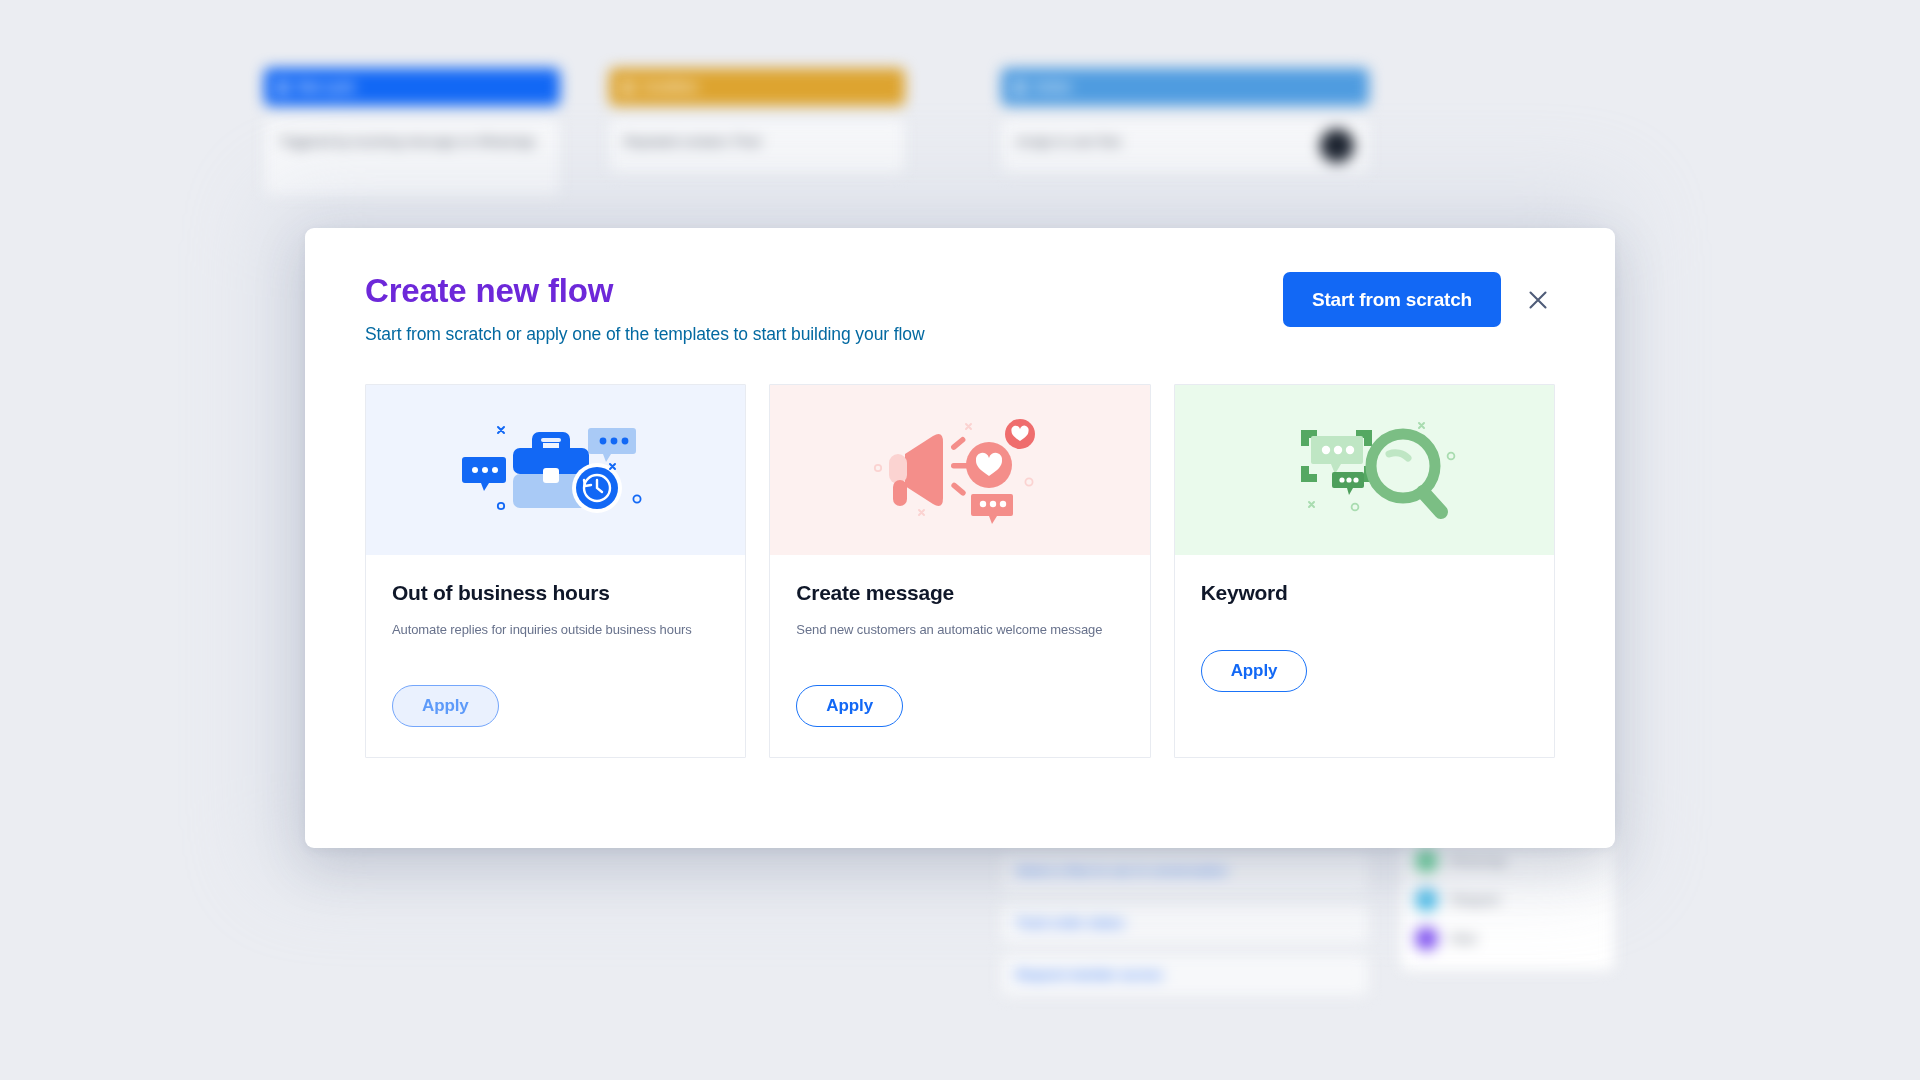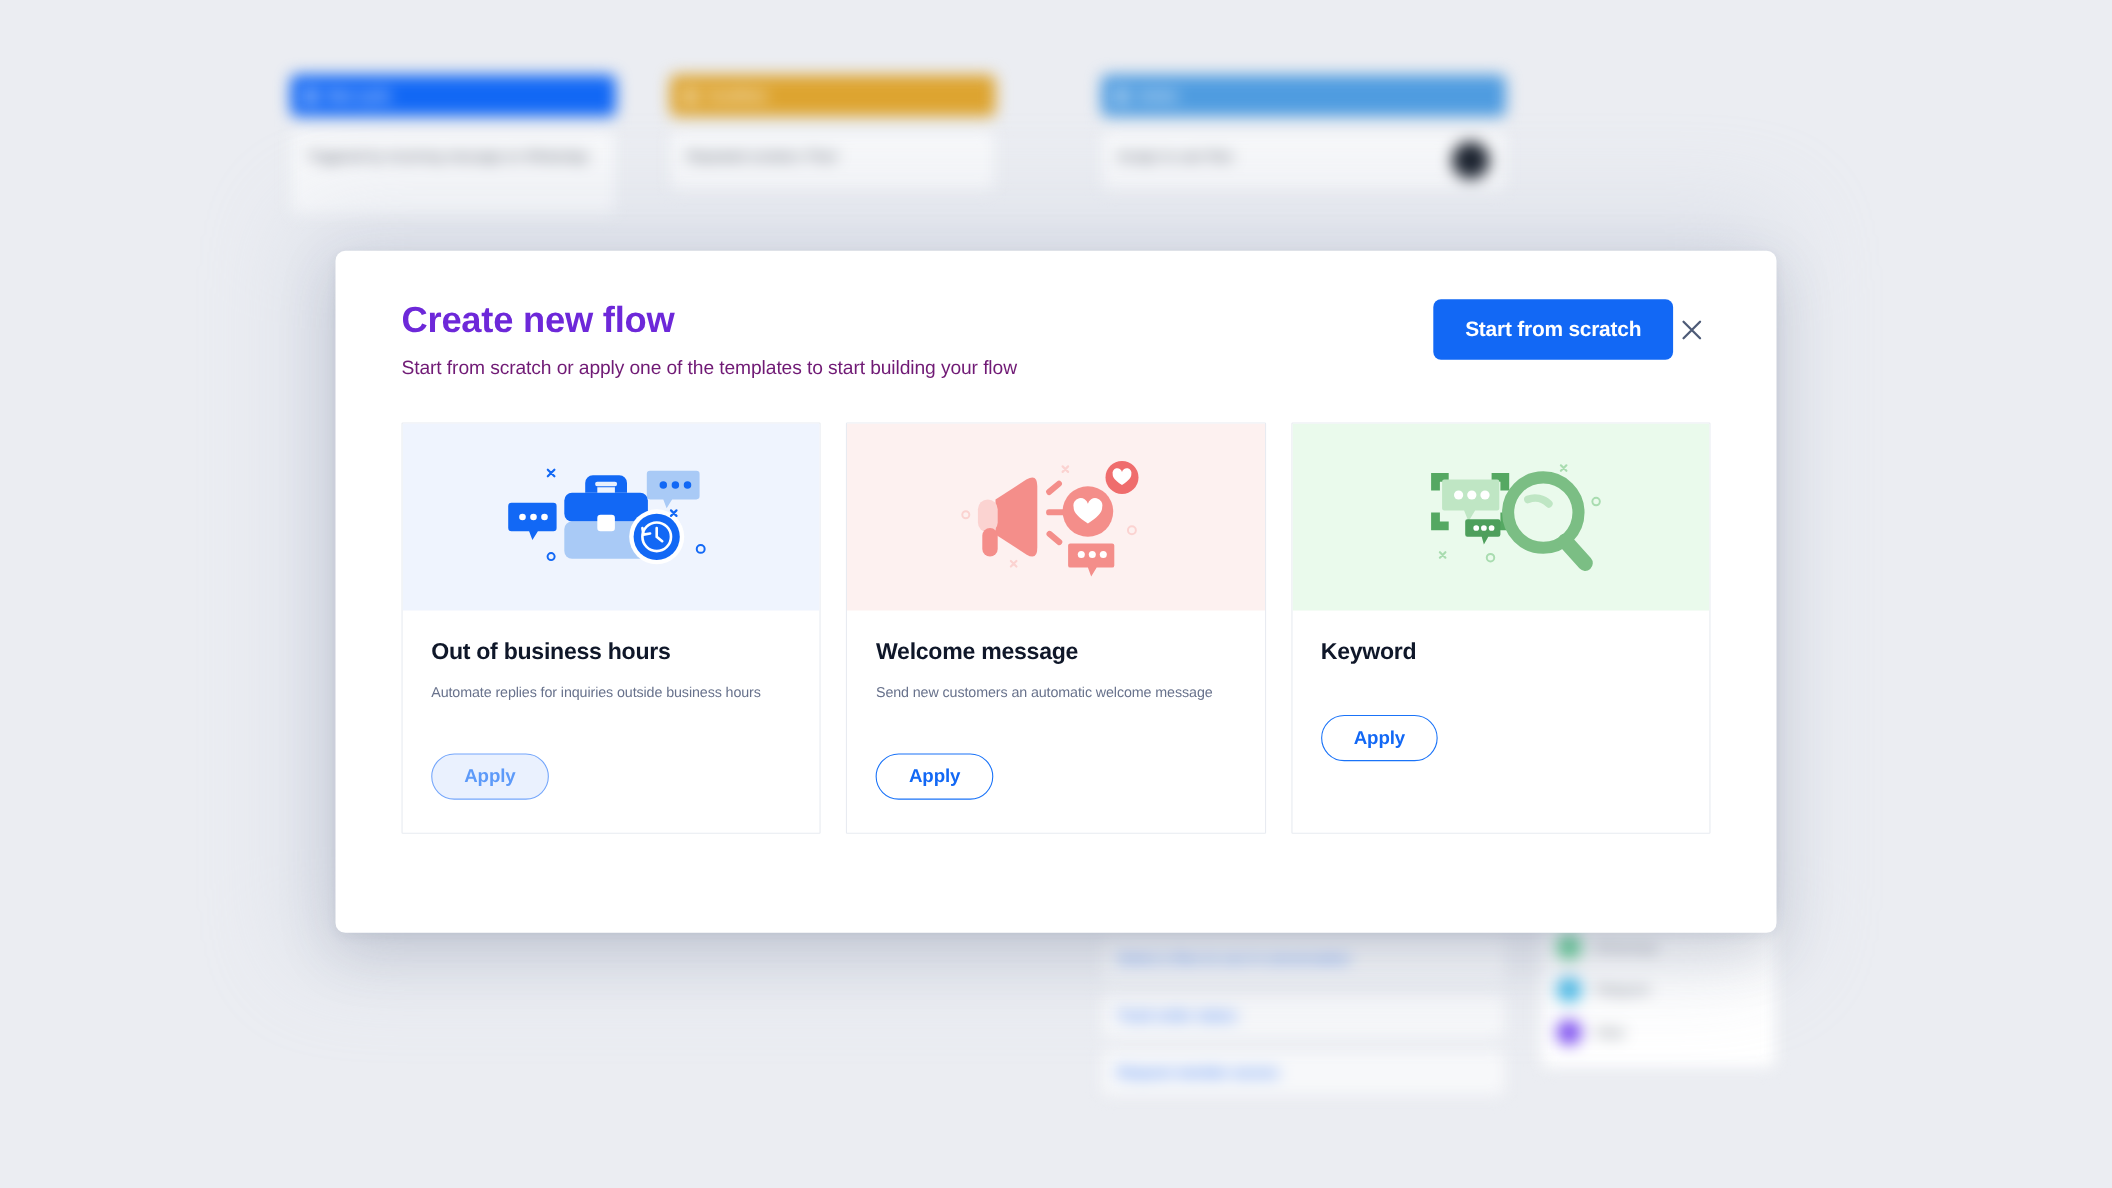--- a/index.html
+++ b/index.html
@@ -75,23 +75,23 @@
     padding: 40px 60px 0 60px;
   }
   .modal-head { display: flex; align-items: flex-start; }
   .head-text { flex: 1; padding-top: 4px; }
   .modal-title {
     font-size: 33px; font-weight: 700;
     color: #6d28d9; letter-spacing: -.2px;
   }
   .modal-sub {
     margin-top: 14px; font-size: 17.5px;
-    color: #701a75; letter-spacing: -.1px;
-  }
-  .head-actions { display: flex; align-items: center; padding-top: 4px; }
+    color: #0369a1; letter-spacing: -.1px;
+  }
+  .head-actions { display: flex; align-items: center; gap: 20px; padding-top: 4px; }
   .btn-primary {
     background: #1268f5; color: #fff;
     border: none; border-radius: 7px;
     padding: 0 29px; height: 55px;
     font-family: inherit; font-size: 19px; font-weight: 700;
     letter-spacing: -.2px; cursor: pointer; white-space: nowrap;
   }
   .btn-close {
     width: 34px; height: 34px; background: none; border: none;
     cursor: pointer; display: flex; align-items: center; justify-content: center;
@@ -270,21 +270,21 @@
               <circle cx="138" cy="94" r="3.2" fill="#fff"></circle>
               <circle cx="148" cy="94" r="3.2" fill="#fff"></circle>
 
             <path d="M111 14 l5 5 M116 14 l-5 5" stroke="#fbd3d1" stroke-width="2" stroke-linecap="round"></path>
             <path d="M64 100 l5 5 M69 100 l-5 5" stroke="#fbd3d1" stroke-width="2" stroke-linecap="round"></path>
             <circle cx="23" cy="58" r="3.2" fill="none" stroke="#fbd3d1" stroke-width="1.8"></circle>
             <circle cx="174" cy="72" r="3.6" fill="none" stroke="#fbd3d1" stroke-width="1.8"></circle>
           </svg>
         </div>
         <div class="card-body">
-          <div class="card-title">Welcome message</div>
+          <div class="card-title">Create message</div>
           <div class="card-desc">Send new customers an automatic welcome message</div>
           <button class="btn-apply">Apply</button>
         </div>
       </div>
 
       <div class="card">
         <div class="card-illo" style="background:#eafaec">
           <svg width="210" height="120" viewBox="0 0 210 120">
 
             <g fill="#55a862">

